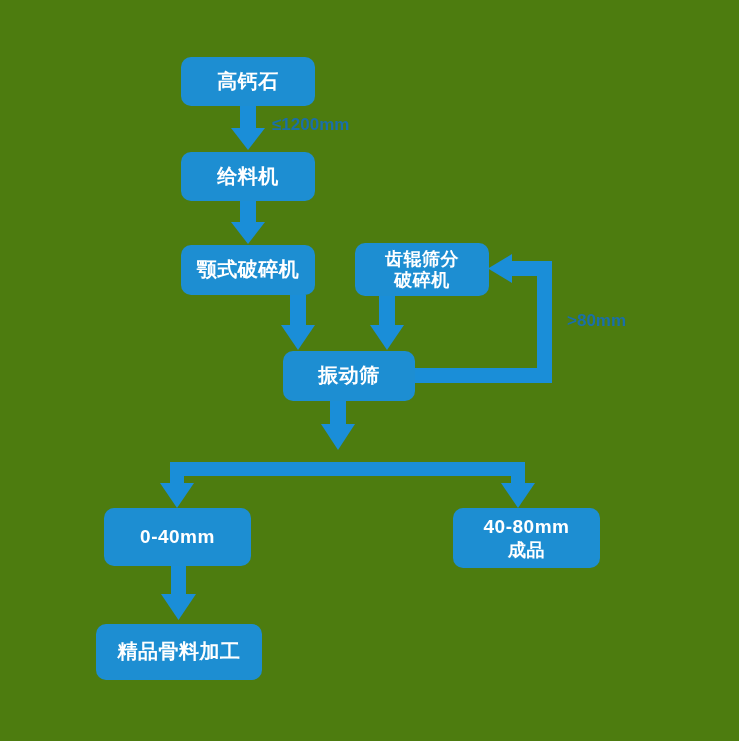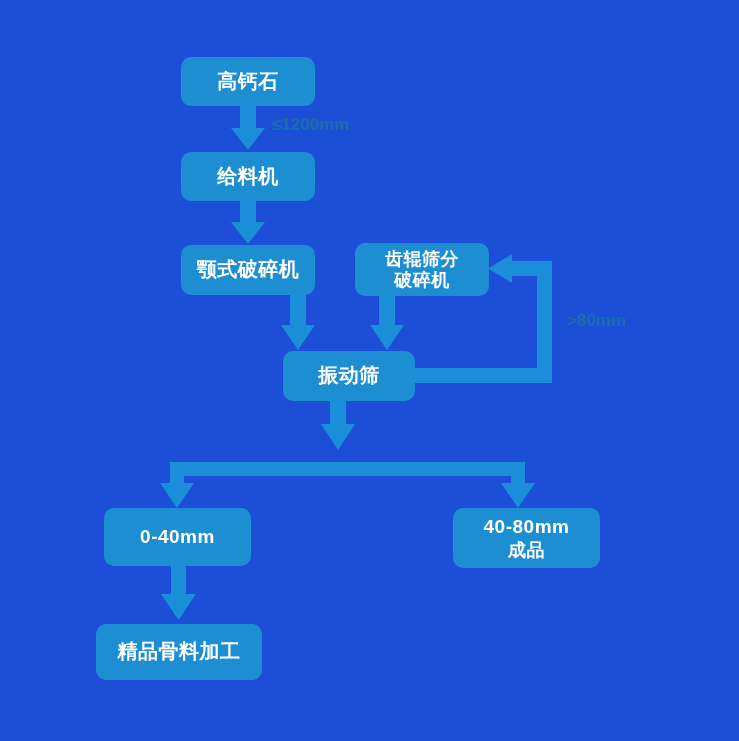--- a/index.html
+++ b/index.html
@@ -10,21 +10,21 @@
   body {
     width: 739px;
     height: 741px;
     font-family: "Liberation Sans", "DejaVu Sans", sans-serif;
     overflow: hidden;
   }
   #flow-root {
     position: relative;
     width: 739px;
     height: 741px;
-    background: #1d4ed8;
+    background: #4d7c0f;
   }
   #flow-svg {
     position: absolute;
     left: 0;
     top: 0;
     width: 739px;
     height: 741px;
     display: block;
   }
   .node-label {

